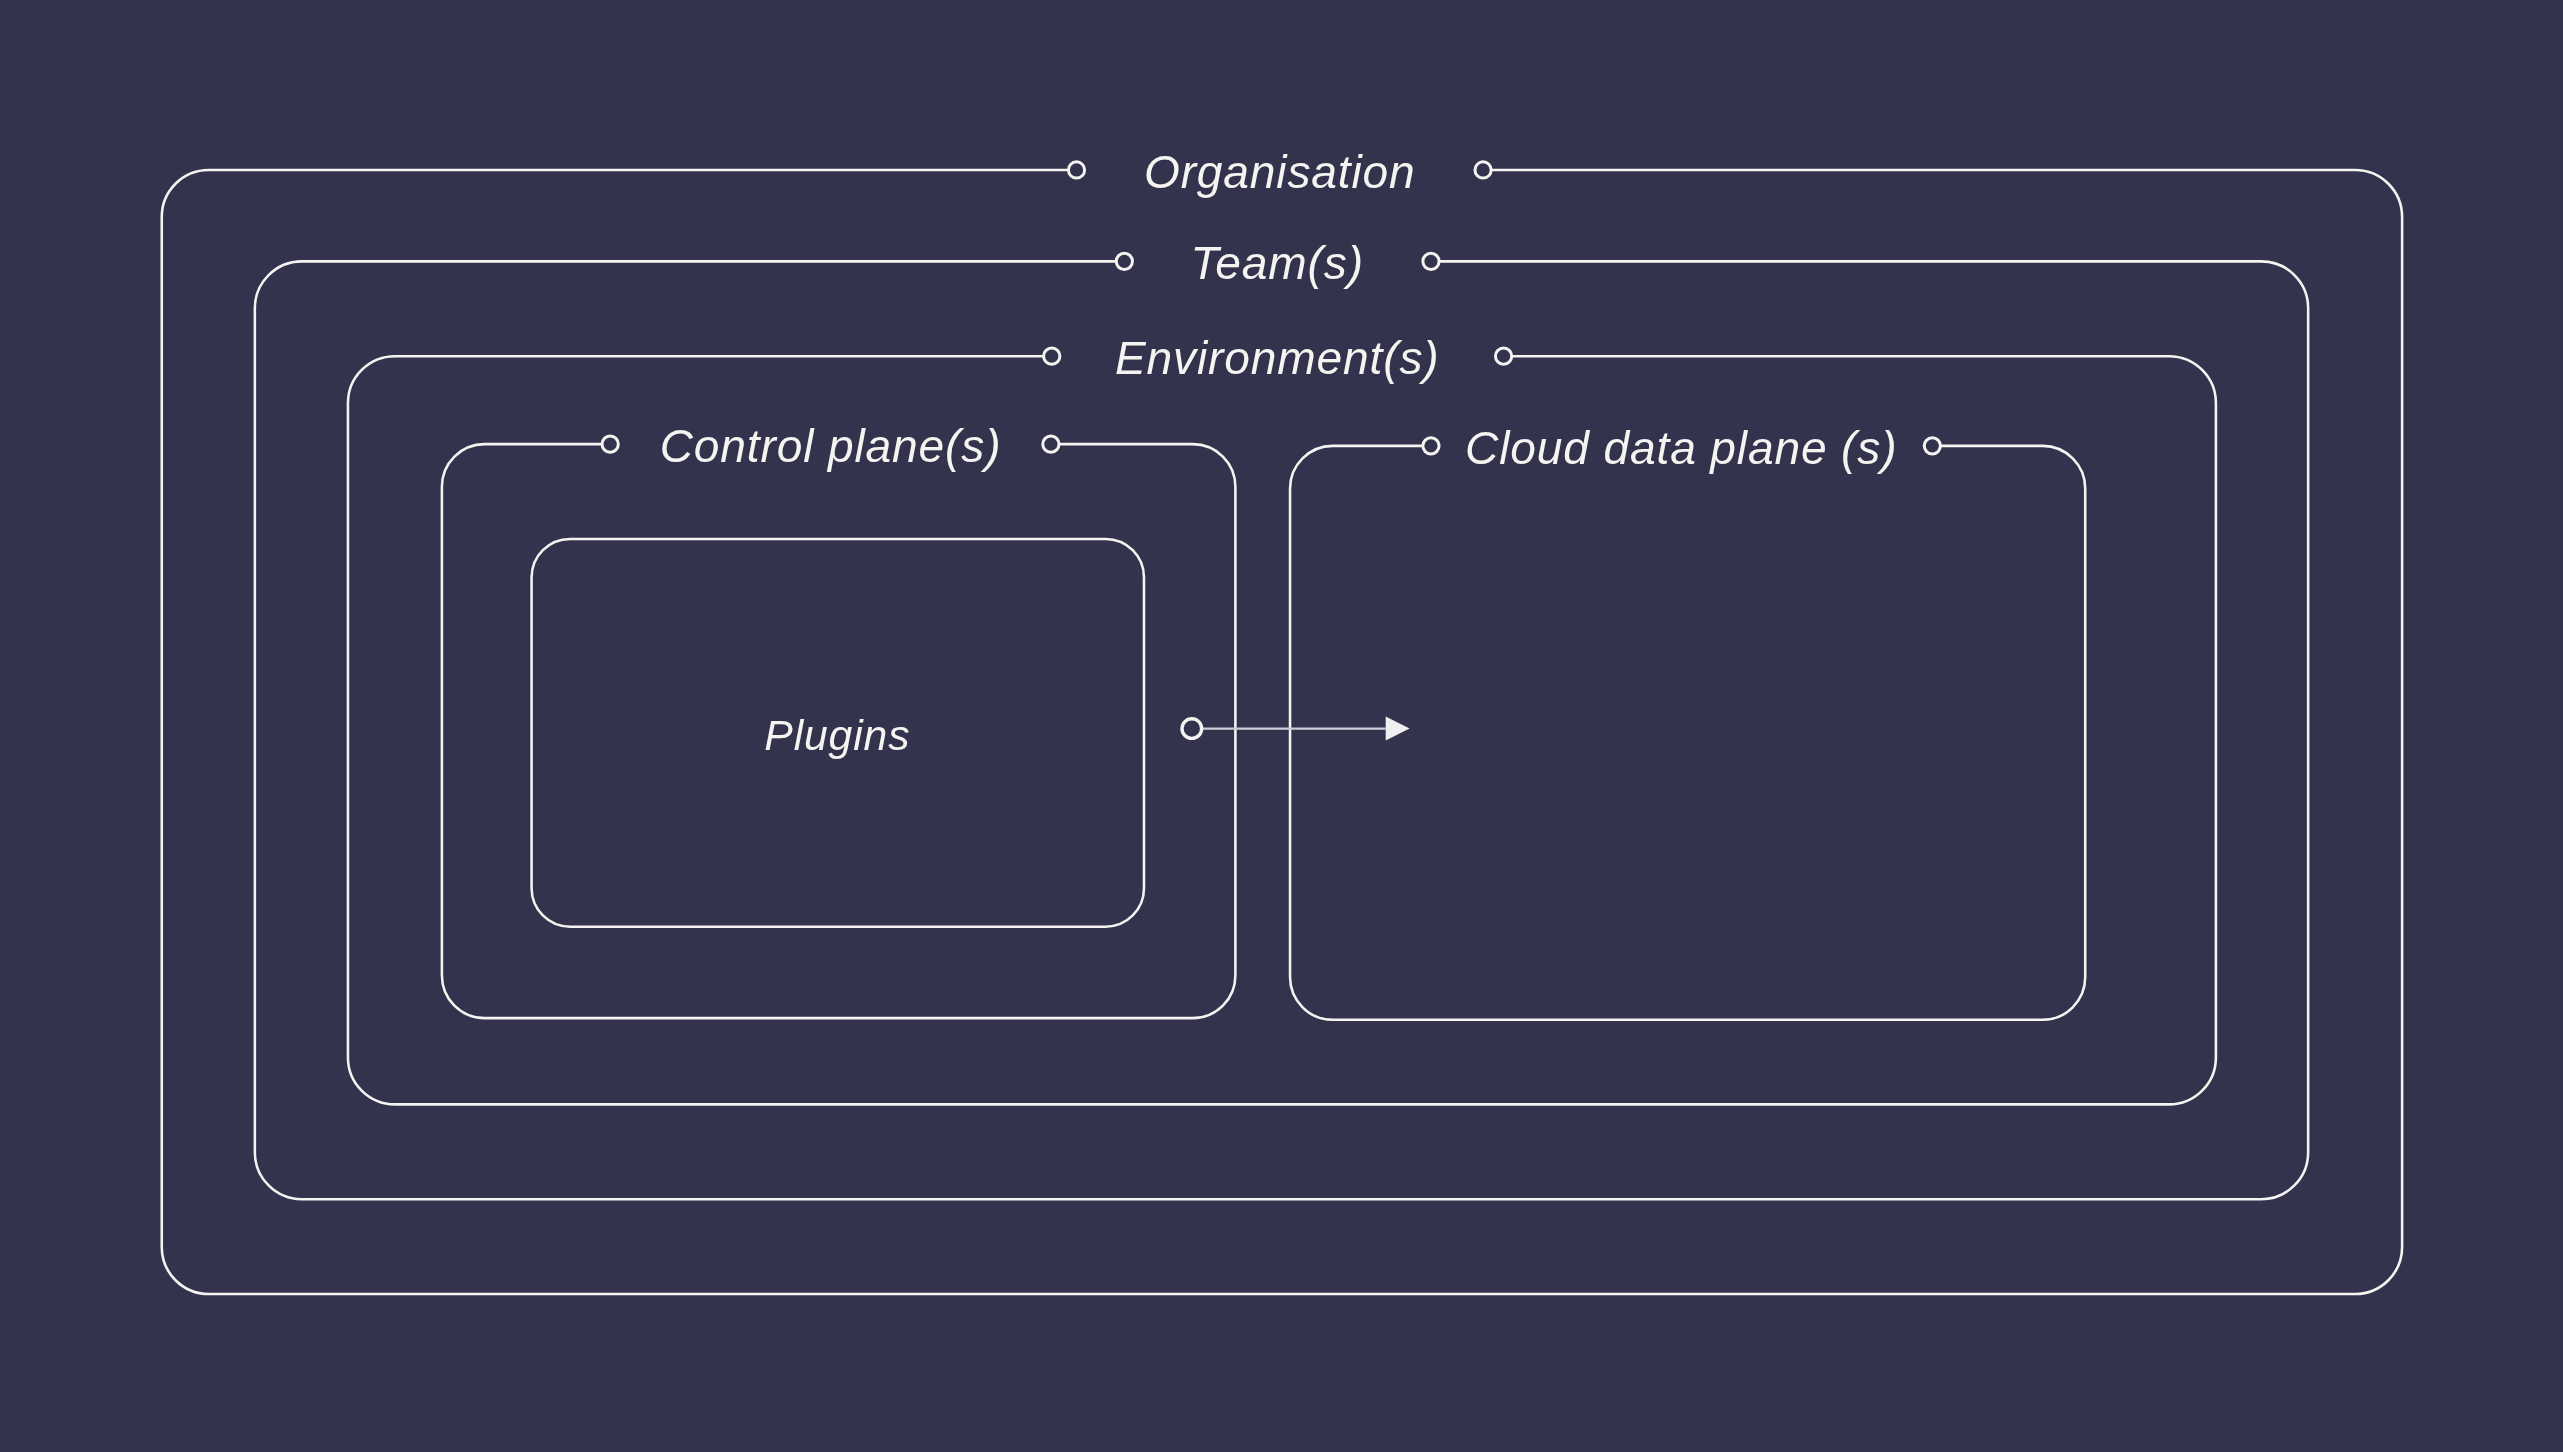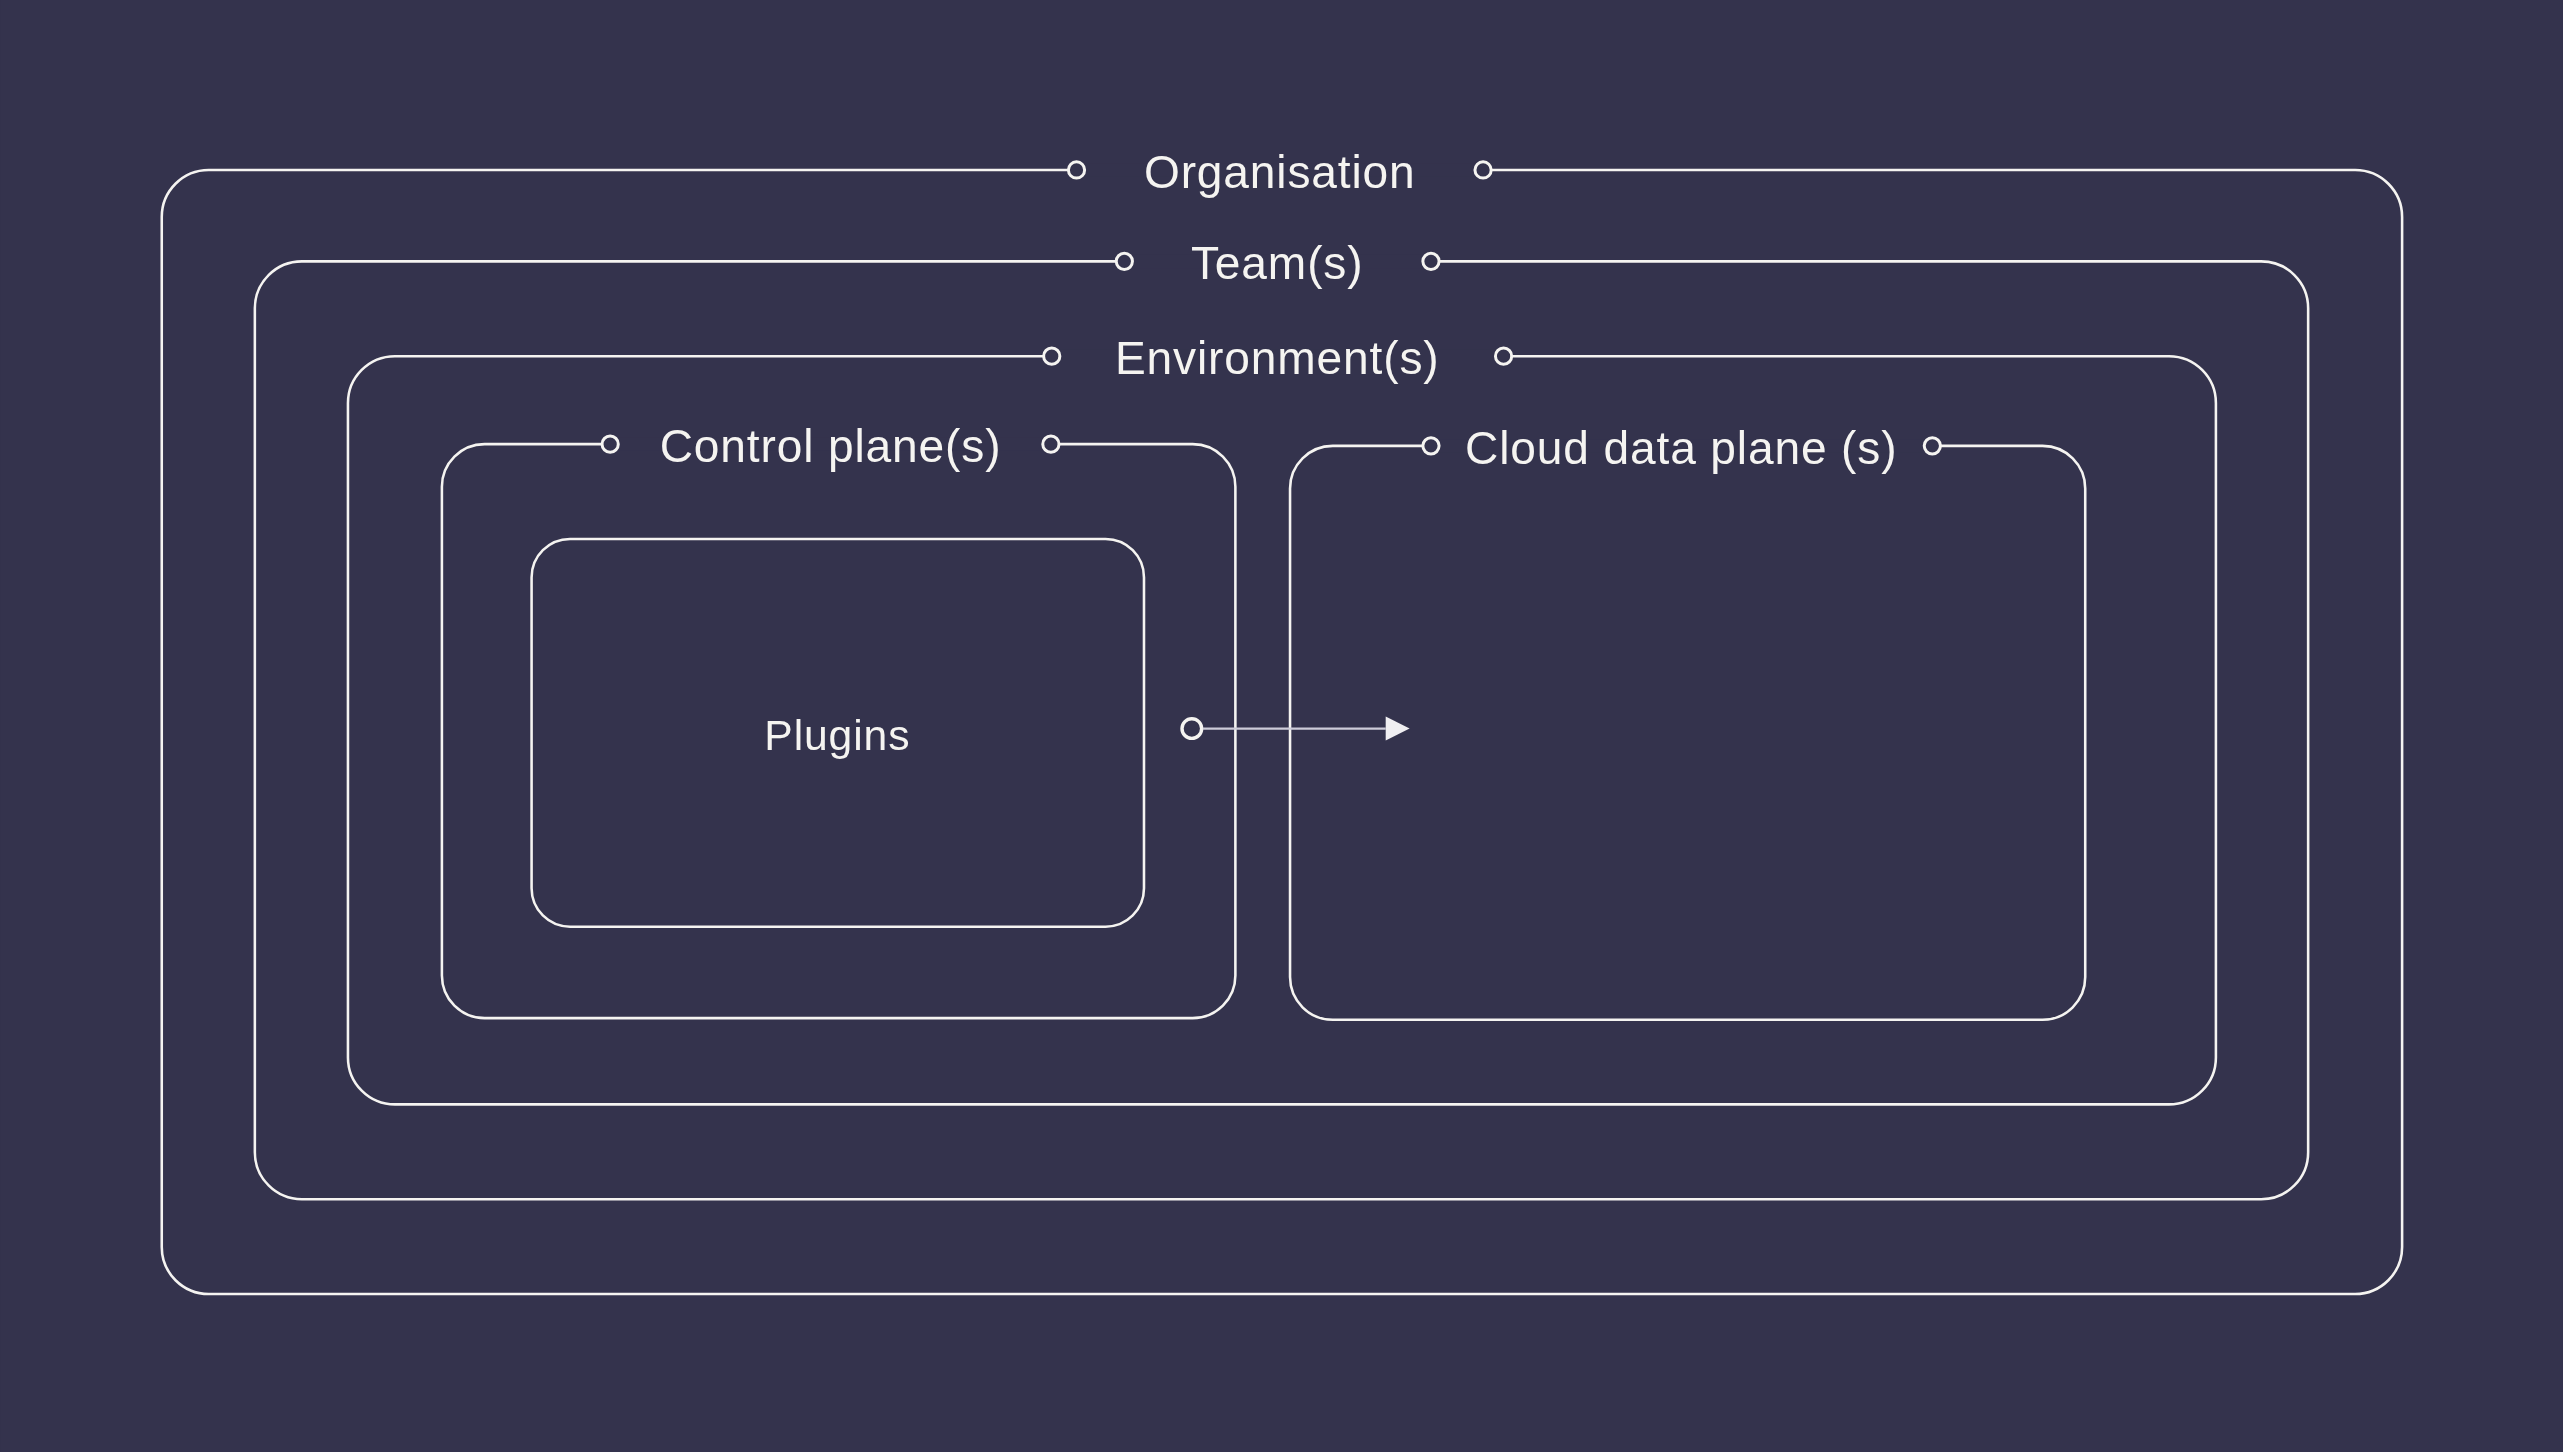--- a/index.html
+++ b/index.html
@@ -10,20 +10,21 @@
     height: 100%;
     overflow: hidden;
     font-family: "Liberation Sans", sans-serif;
   }
   .stage {
     width: 100vw;
     height: 100vh;
     display: flex;
     align-items: flex-start;
     justify-content: center;
+    font-style: italic;
   }
   svg {
     display: block;
     width: 100%;
     height: 100%;
   }
   .layer-label {
     font-family: "Liberation Sans", sans-serif;
     font-size: 54px;
     font-weight: 500;

